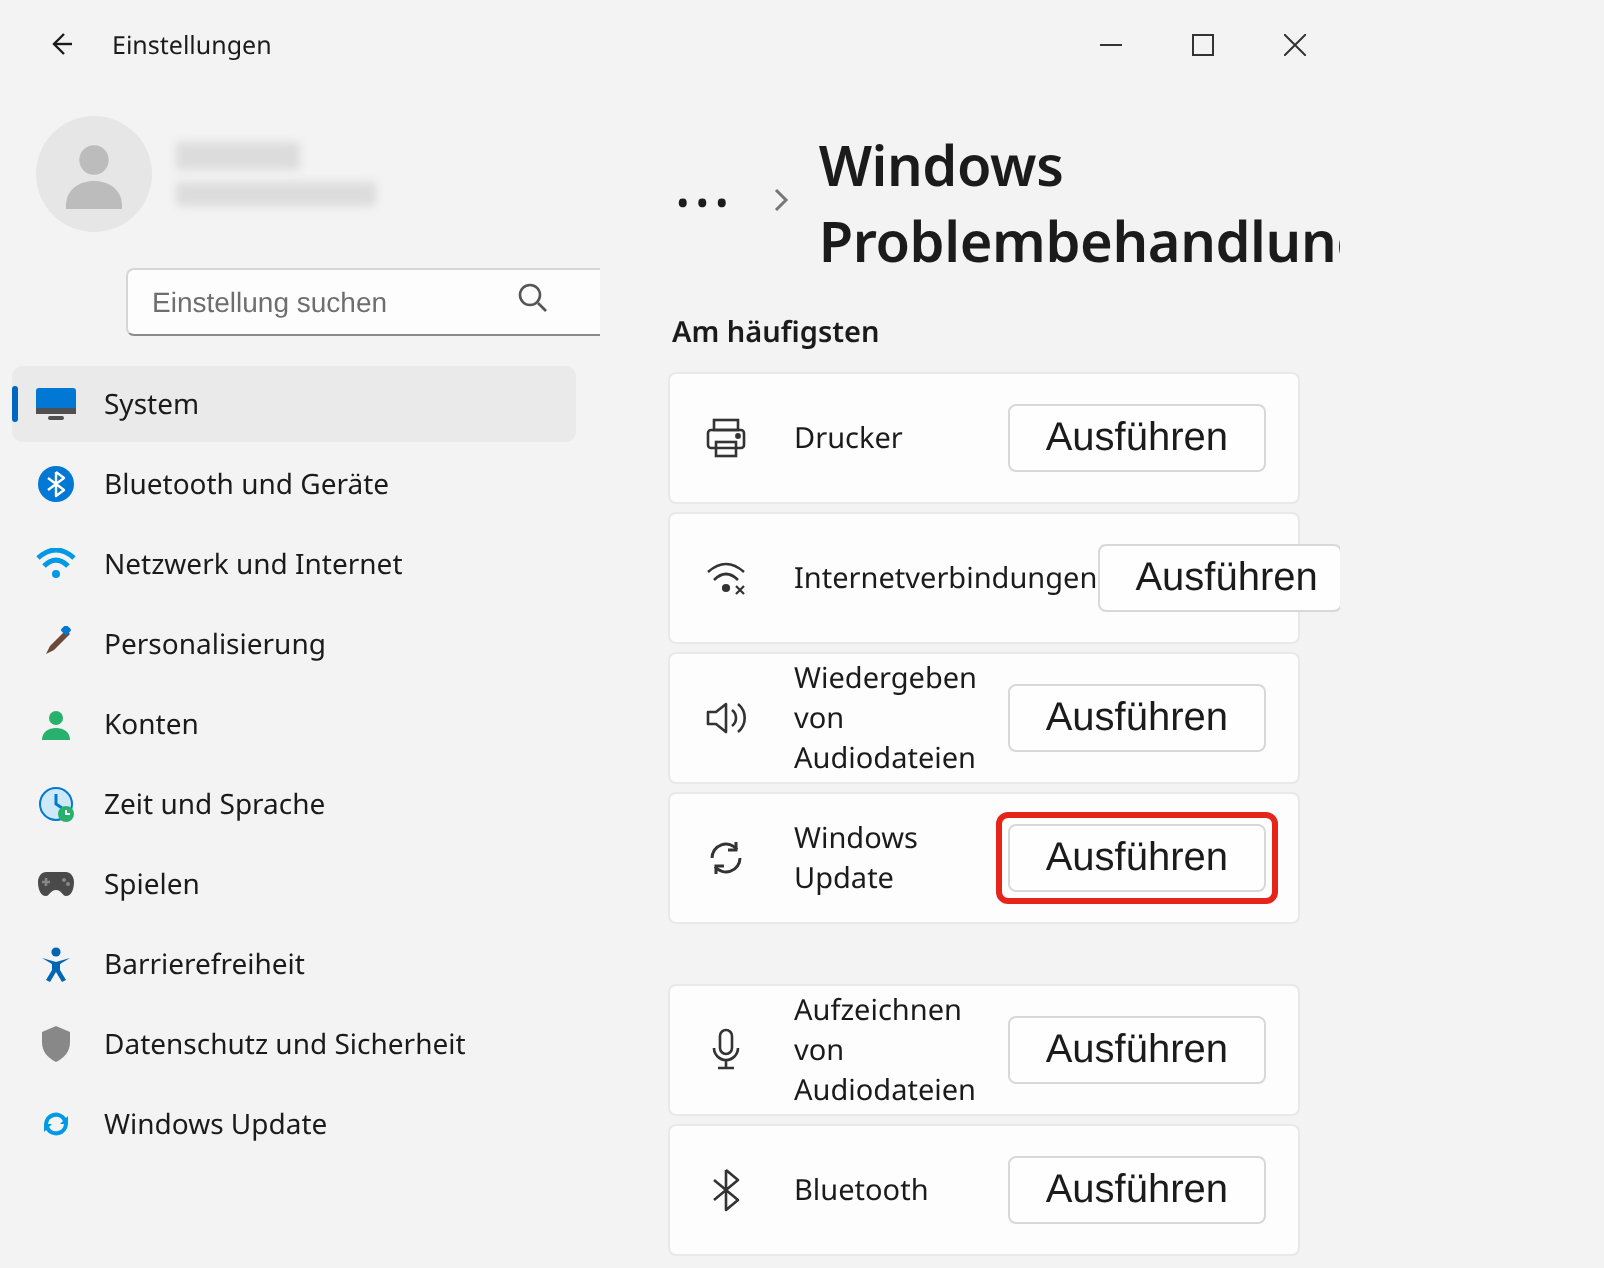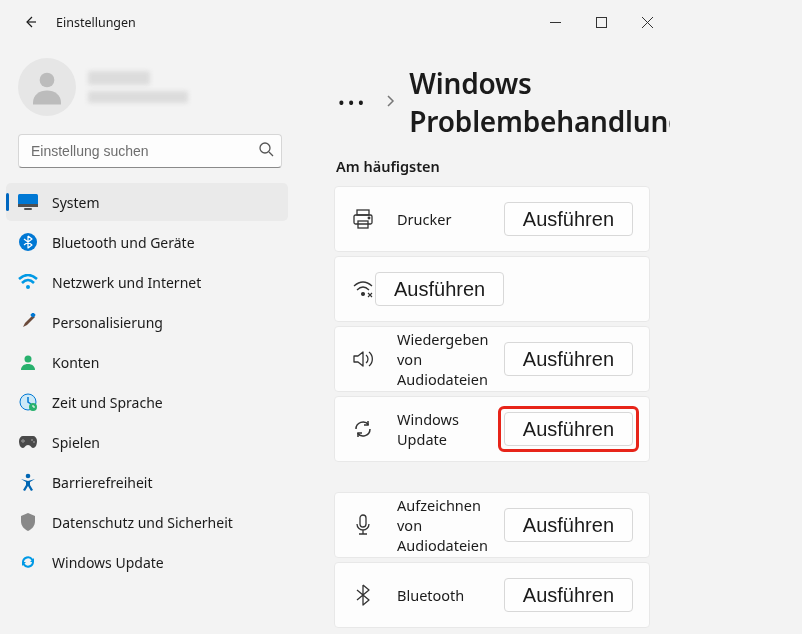--- a/index.html
+++ b/index.html
@@ -104,20 +104,21 @@
   .search input {
     width: 100%;
     height: 34px;
     border: 1px solid #d6d6d6;
     border-bottom: 1.5px solid #8a8a8a;
     border-radius: 4px;
     background: #fdfdfd;
     padding: 0 34px 0 12px;
     font-size: 14px;
     outline: none;
+    margin-left: 45px;
   }
   .search input::placeholder { color: #6e6e6e; }
   .search .search-icon {
     position: absolute;
     right: 8px;
     top: 50%;
     transform: translateY(-50%);
     color: #555;
   }
   .nav {
@@ -434,20 +435,21 @@
 
       <div class="card">
         <span class="card-icon">
           <svg width="22" height="20" viewBox="0 0 22 20" fill="none" stroke="#333" stroke-width="1.3">
               <path d="M2 7 Q11 -1 20 7"></path>
               <path d="M5 11 Q11 5 17 11"></path>
               <circle cx="11" cy="15" r="1.4" fill="#333"></circle>
               <path d="M16 14l4 4M20 14l-4 4" stroke-width="1.1"></path>
             </svg>
         </span>
+        <span class="card-label">Internetverbindungen</span>
         <button class="run-btn">Ausführen</button>
       </div>
 
       <div class="card">
         <span class="card-icon">
           <svg width="22" height="20" viewBox="0 0 22 20" fill="none" stroke="#333" stroke-width="1.3">
               <path d="M2 7v6h4l5 4V3L6 7z" stroke-linejoin="round"></path>
               <path d="M14 6a5 5 0 0 1 0 8"></path>
               <path d="M17 3a9 9 0 0 1 0 14"></path>
             </svg>

